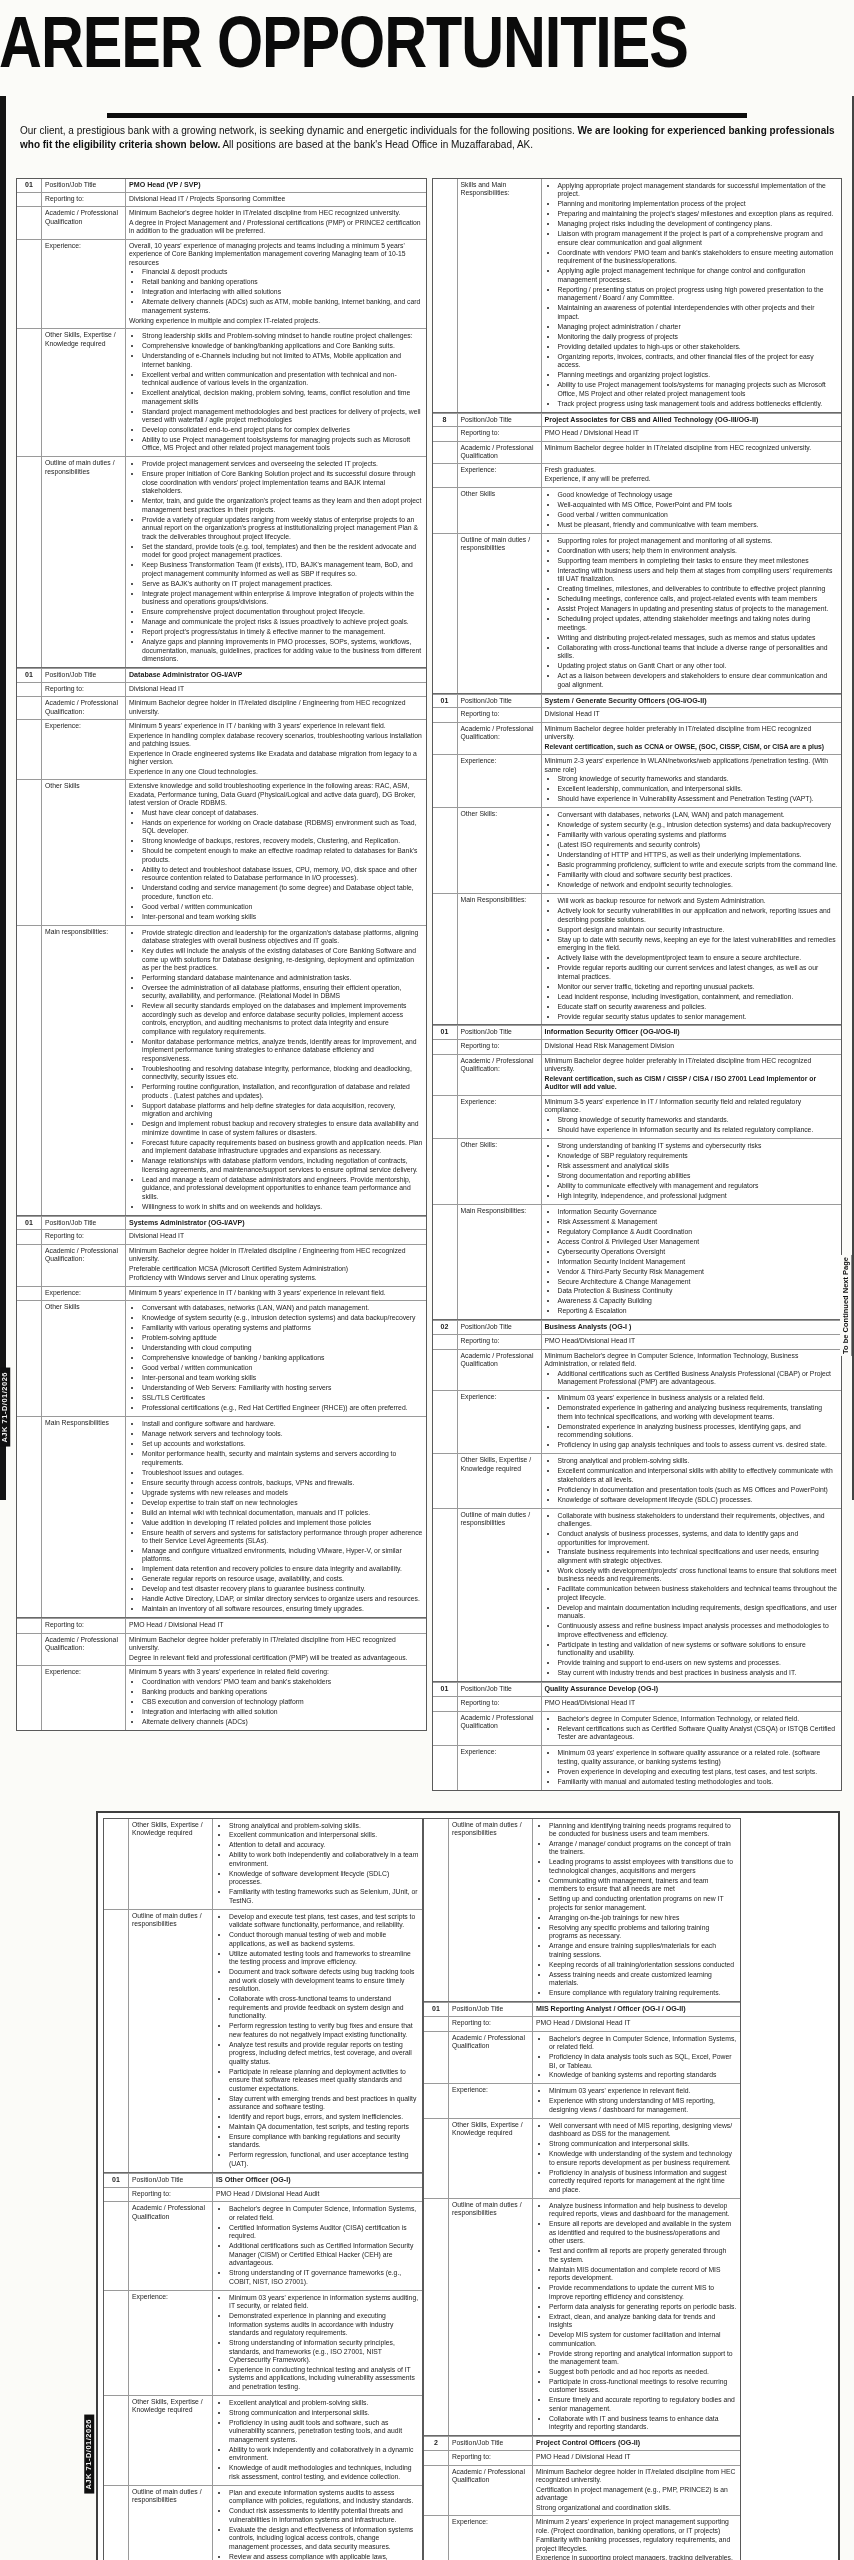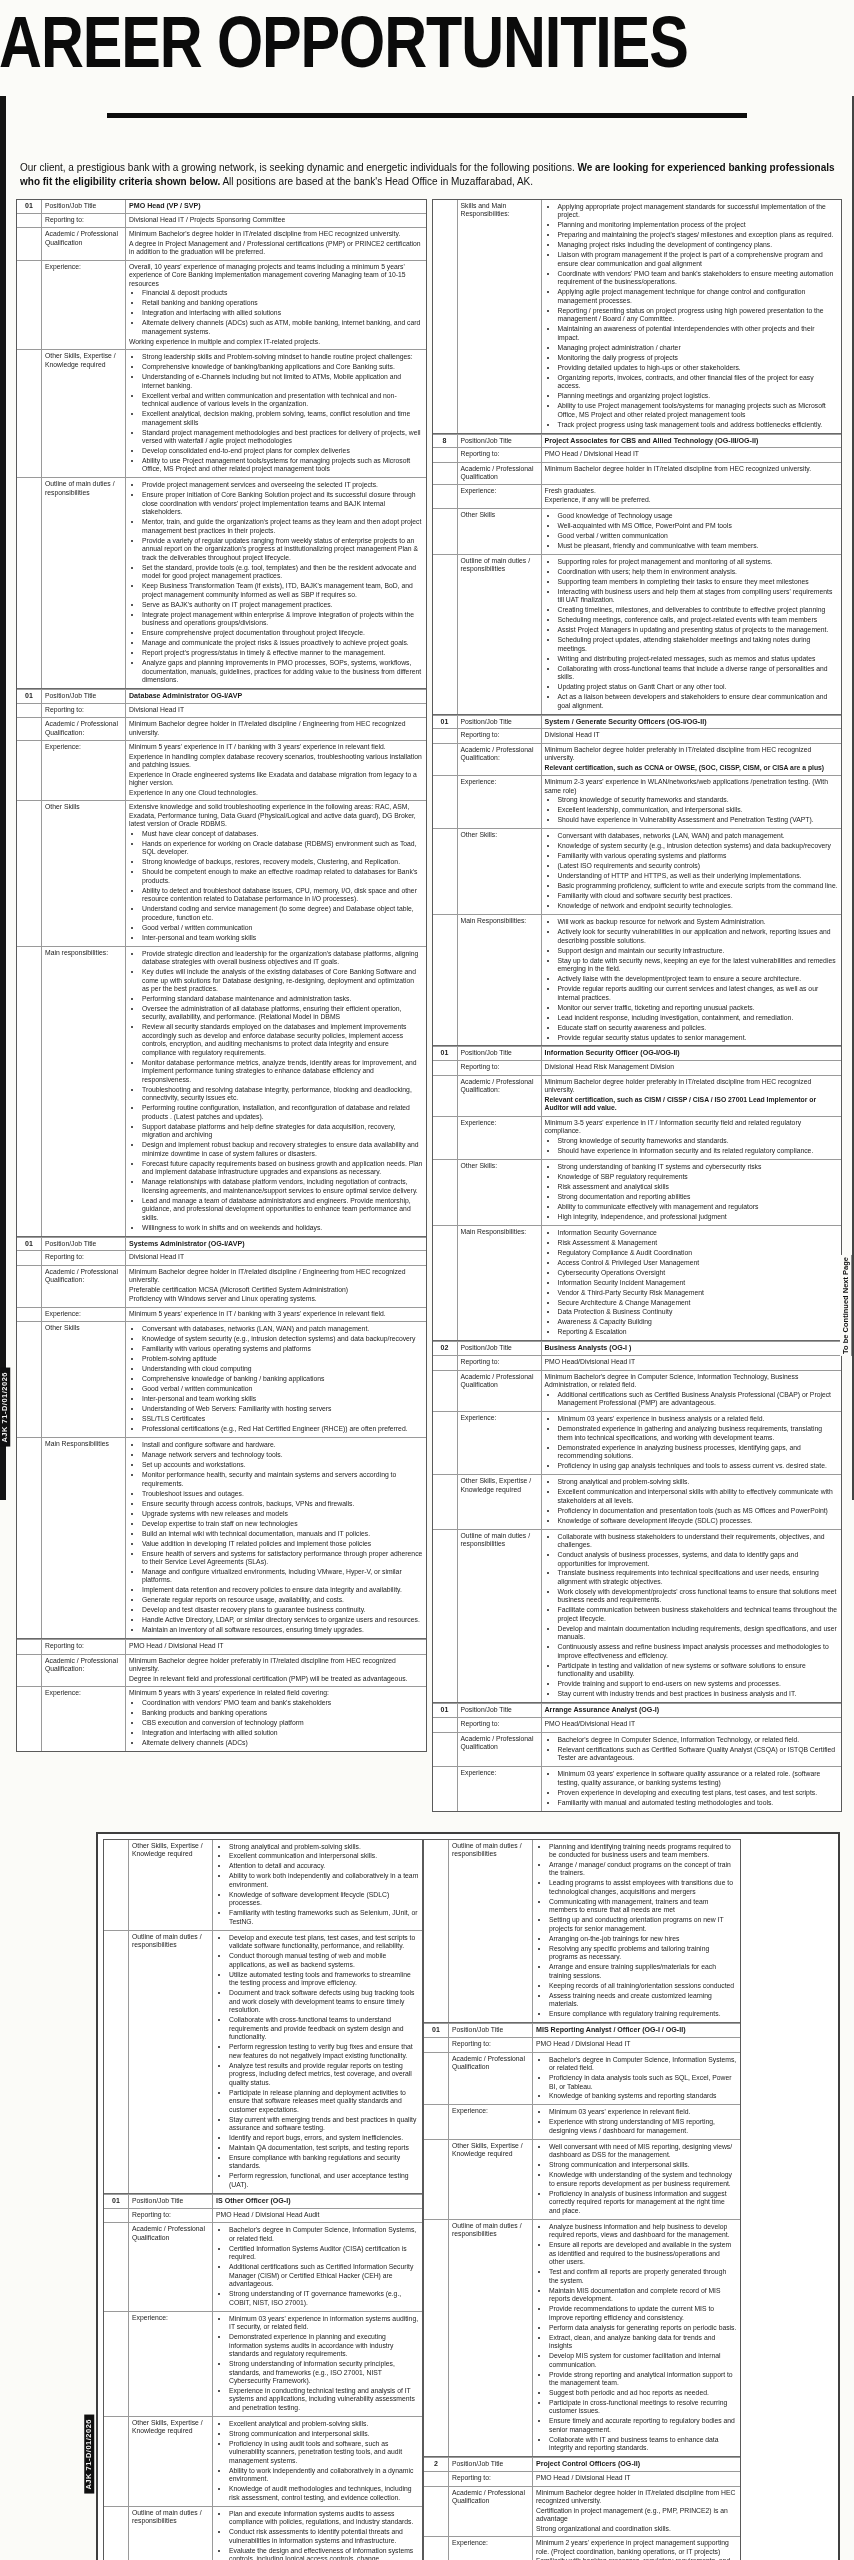--- a/index.html
+++ b/index.html
@@ -4,24 +4,24 @@
 <style>
   *{box-sizing:border-box;margin:0;padding:0;}
   html,body{background:#e7e7e2;}
   body{width:854px;font-family:"Liberation Sans",sans-serif;color:#161616;position:relative;}
   .sheet{background:#fbfbf8;width:854px;position:relative;padding-top:4px;}
   
   .masthead{height:88px;overflow:visible;text-align:left;}
   .masthead h1{font-size:54px;font-weight:bold;letter-spacing:-1px;line-height:1.05;
     transform:scale(1.1,1.35);transform-origin:center top;white-space:nowrap;color:#0b0b0b;}
   .title-rule{height:5px;background:#0d0d0d;width:640px;margin:21px auto 0;}
-  .intro{padding:6px 16px 4px 20px;font-size:10px;line-height:1.4;color:#111;margin-top:37px;}
+  .intro{padding:6px 16px 4px 20px;font-size:10px;line-height:1.4;color:#111;}
   
   .page1{position:relative;margin:4px 10px 0 14px;padding:2px;display:flex;gap:5px;min-height:1408px;}
-  .col{flex:1;border:1px solid #5a5a5a;background:#fff;align-self:flex-start;}
+  .col{flex:1;border:1px solid #5a5a5a;background:#fff;align-self:flex-start;margin-top:16px;}
   
   .row{display:grid;grid-template-columns:24px 84px 1fr;border-top:1px solid #9a9a9a;}
   .block:first-child .row:first-child{border-top:none;}
   .block{border-top:1px solid #6a6a6a;}
   .block:first-child{border-top:none;}
   .cell{padding:2px 3px;font-size:6.8px;line-height:1.25;color:#1c1c1c;}
   .cell+.cell{border-left:1px solid #9a9a9a;}
   .num{font-weight:bold;text-align:center;font-size:7px;}
   .lab{font-size:6.8px;}
   .con .line{margin-bottom:1px;}
@@ -594,21 +594,21 @@
                 <li>Provide training and support to end-users on new systems and processes.</li>
                 <li>Stay current with industry trends and best practices in business analysis and IT.</li>
               </ul>
             </div>
           </div>
         </div>
         <div class="block">
           <div class="row">
             <div class="cell num">01</div>
             <div class="cell lab">Position/Job Title</div>
-            <div class="cell con title">Arrange Assurance Analyst (OG-I)</div>
+            <div class="cell con title">Quality Assurance Develop (OG-I)</div>
           </div>
           <div class="row">
             <div class="cell num"></div>
             <div class="cell lab">Reporting to:</div>
             <div class="cell con">
               <div class="line">PMO Head/Divisional Head IT</div>
             </div>
           </div>
           <div class="row">
             <div class="cell num"></div>

